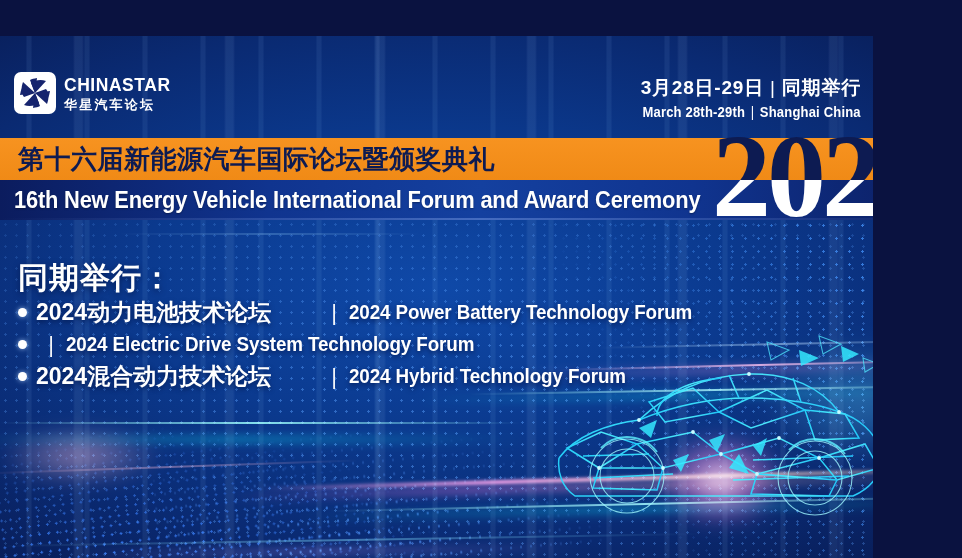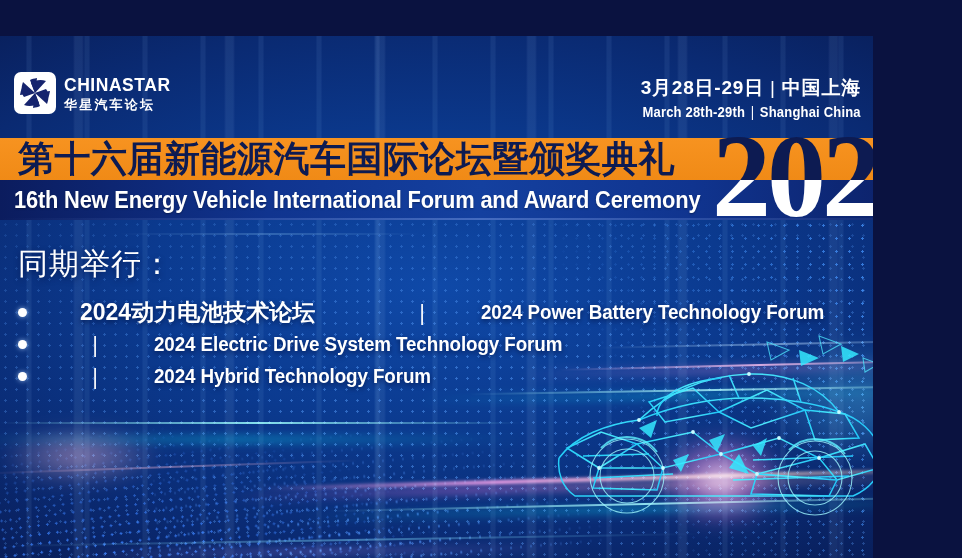--- a/index.html
+++ b/index.html
@@ -102,41 +102,41 @@
   .band-blue{
     position:absolute;left:0;top:144px;width:962px;height:40px;
     background:linear-gradient(90deg,#0b1c5e 0%,#10348f 28%,#14409f 50%,#10348f 72%,#0b1c5e 100%);
   }
   .band-blue::after{
     content:"";position:absolute;left:0;right:0;bottom:0;height:2px;
     background:linear-gradient(90deg,rgba(255,255,255,0),rgba(160,190,255,.35),rgba(255,255,255,0));
   }
   .title-cn{
     position:absolute;left:18px;top:103px;height:40px;display:flex;align-items:center;
-    color:#0d1b52;font-weight:bold;font-size:36px;letter-spacing:.5px;white-space:nowrap;z-index:6;
+    color:#0d1b52;font-weight:bold;font-size:26px;letter-spacing:.5px;white-space:nowrap;z-index:6;
   }
   .title-en{
     position:absolute;left:14px;top:145px;height:38px;display:flex;align-items:center;
     color:#ffffff;font-weight:bold;font-size:23px;white-space:nowrap;z-index:6;
     transform:scaleX(.95);transform-origin:left center;letter-spacing:-.2px;
     text-shadow:0 1px 2px rgba(0,0,0,.35);
   }
   .year{
     position:absolute;left:712px;top:94px;width:260px;height:98px;z-index:5;
     pointer-events:none;
   }
   .year svg{width:100%;height:100%;}
 
   
   .sub-head{
-    position:absolute;left:18px;top:208px;color:#fff;font-weight:normal;font-size:30px;
+    position:absolute;left:18px;top:222px;color:#fff;font-weight:bold;font-size:30px;
     letter-spacing:1px;text-shadow:0 2px 6px rgba(0,20,70,.8);
   }
   .forums{position:absolute;left:18px;top:262px;}
-  .forum-row{display:flex;align-items:center;height:29px;margin-bottom:3px;gap:44px;}
+  .forum-row{display:flex;align-items:center;height:29px;margin-bottom:3px;}
   .bullet{
     width:9px;height:9px;border-radius:50%;background:#fff;flex:none;margin-right:9px;
     box-shadow:0 0 5px rgba(180,215,255,.8);
   }
   .forum-cn{
     color:#fff;font-weight:bold;font-size:23px;white-space:nowrap;
     width:283px;text-shadow:0 2px 5px rgba(0,20,70,.75);
   }
   .forum-div{
     color:#ffffff;font-size:22px;font-weight:300;width:30px;text-align:center;flex:none;opacity:.95;
@@ -263,21 +263,21 @@
       </svg>
     </div>
     <div class="logo-text">
       <div class="logo-en">CHINASTAR</div>
       <div class="logo-cn">华星汽车论坛</div>
     </div>
   </div>
 
   <div class="datebox">
     <div class="date-cn">
-      <span>3月28日-29日</span><span class="date-sep">|</span><span>中国上海</span>
+      <span>3月28日-29日</span><span class="date-sep">|</span><span>同期举行</span>
     </div>
     <div class="date-en">
       <span>March 28th-29th</span><span class="date-sep">|</span><span>Shanghai China</span>
     </div>
   </div>
 
   <div class="band-orange"></div>
   <div class="band-blue"></div>
   <div class="title-cn">第十六届新能源汽车国际论坛暨颁奖典礼</div>
   <div class="title-en">16th New Energy Vehicle International Forum and Award Ceremony</div>
@@ -310,18 +310,19 @@
       <span class="forum-div">|</span>
       <span class="forum-en">2024 Power Battery Technology Forum</span>
     </div>
     <div class="forum-row">
       <span class="bullet"></span>
       <span class="forum-div">|</span>
       <span class="forum-en">2024 Electric Drive System Technology Forum</span>
     </div>
     <div class="forum-row">
       <span class="bullet"></span>
+      <span class="forum-cn">2024混合动力技术论坛</span>
       <span class="forum-div">|</span>
       <span class="forum-en">2024 Hybrid Technology Forum</span>
     </div>
   </div>
 
 </div>
 
 </body></html>

